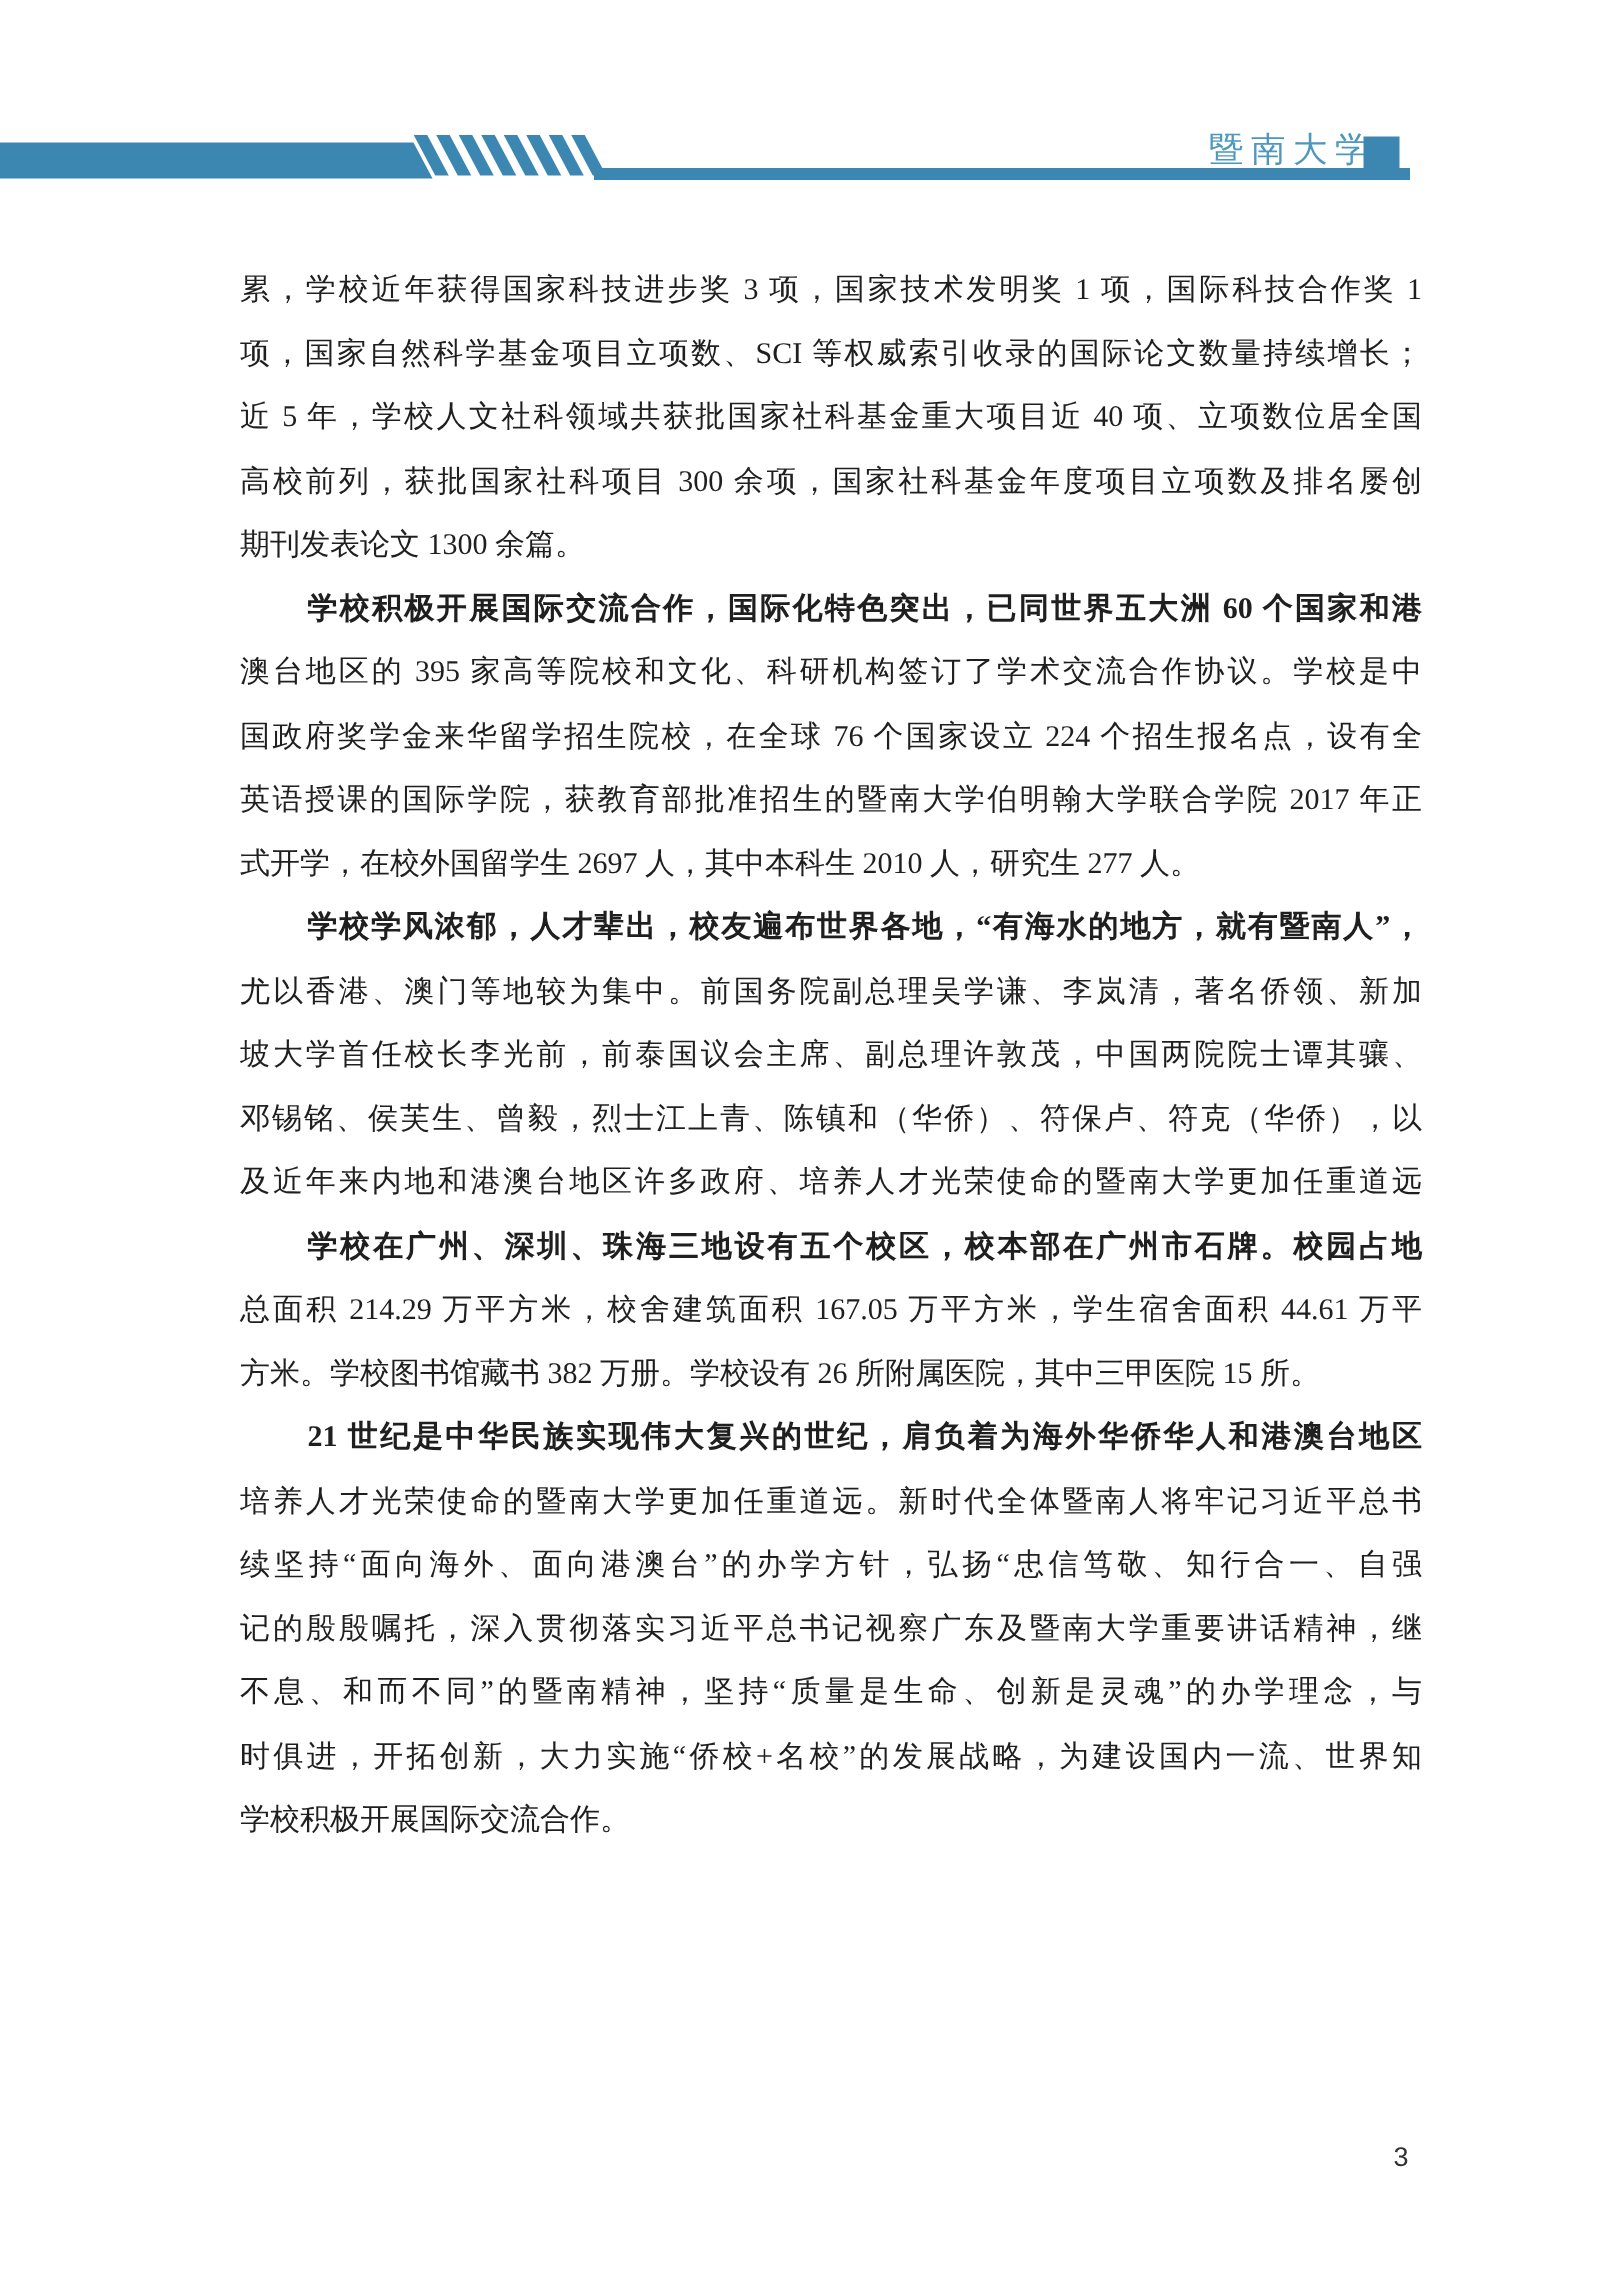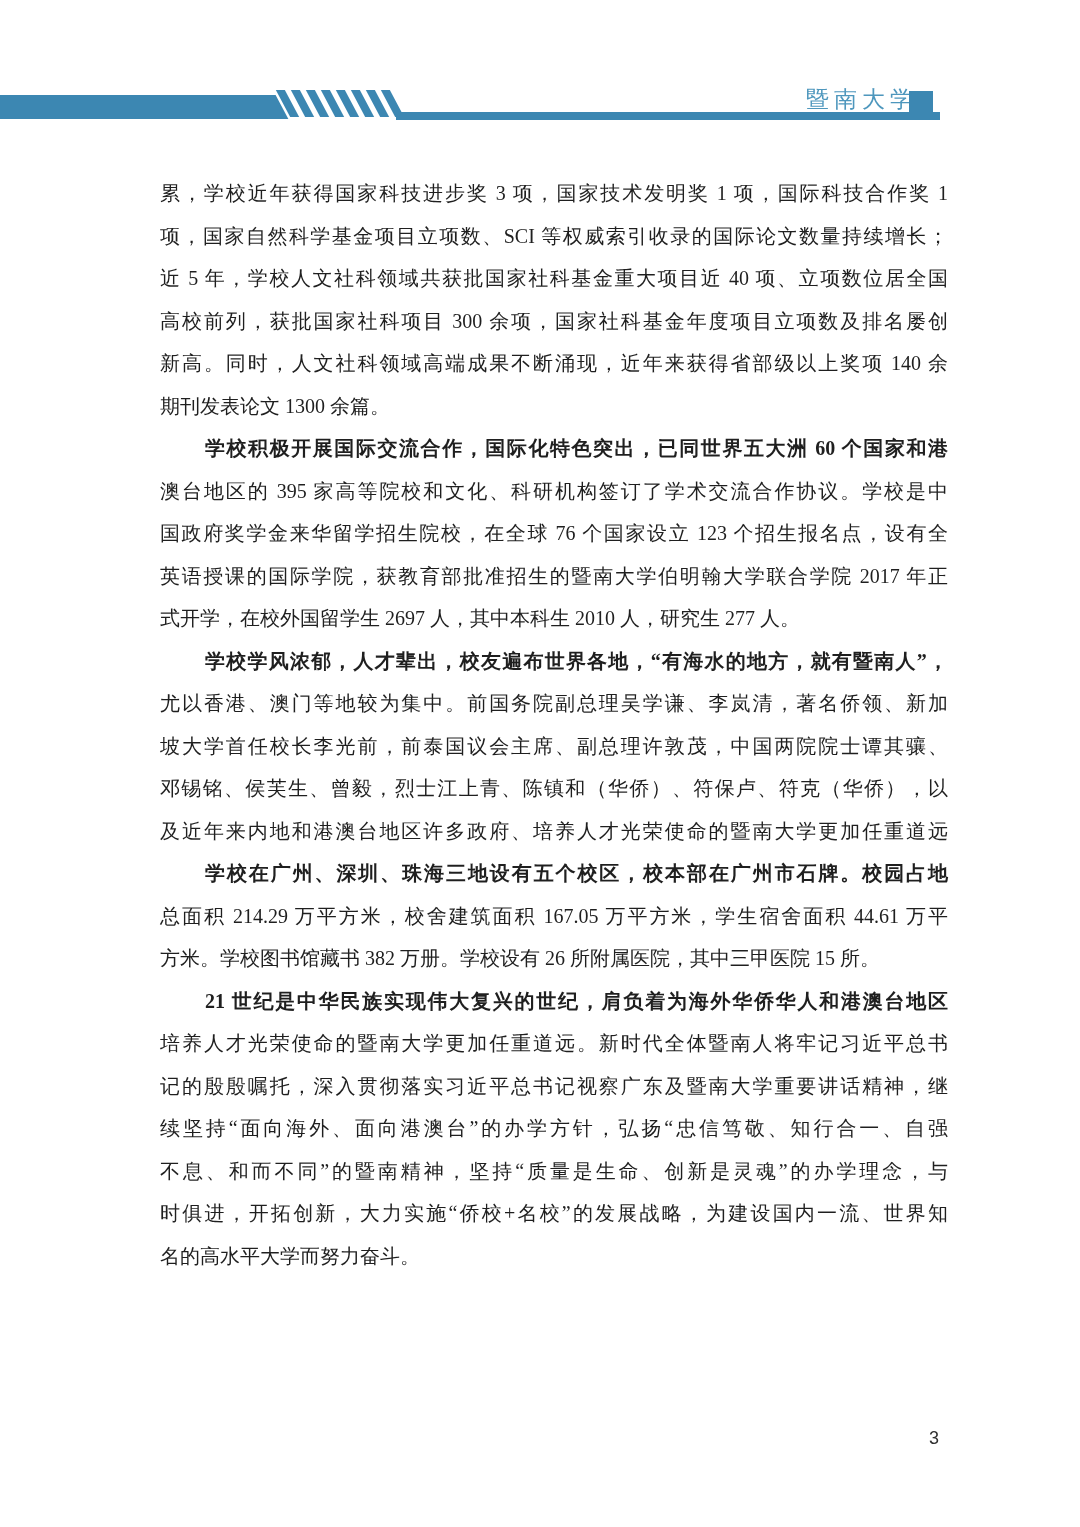--- a/index.html
+++ b/index.html
@@ -102,48 +102,47 @@
     <div class="school-name">暨南大学</div>
     <div class="header-square"></div>
   </header>
 
   <main class="body-text">
       <div class="paragraph">
         <div class="line">累，学校近年获得国家科技进步奖 3 项，国家技术发明奖 1 项，国际科技合作奖 1</div>
         <div class="line">项，国家自然科学基金项目立项数、SCI 等权威索引收录的国际论文数量持续增长；</div>
         <div class="line">近 5 年，学校人文社科领域共获批国家社科基金重大项目近 40 项、立项数位居全国</div>
         <div class="line">高校前列，获批国家社科项目 300 余项，国家社科基金年度项目立项数及排名屡创</div>
-        <div class="line">新高。同时，人文社科领域高端成果不断涌现，近年来获得省部级以上奖项 140 余</div>
         <div class="line last">期刊发表论文 1300 余篇。</div>
       </div>
       <div class="paragraph">
         <div class="line indent">学校积极开展国际交流合作，国际化特色突出，已同世界五大洲 60 个国家和港</div>
         <div class="line">澳台地区的 395 家高等院校和文化、科研机构签订了学术交流合作协议。学校是中</div>
-        <div class="line">国政府奖学金来华留学招生院校，在全球 76 个国家设立 123 个招生报名点，设有全</div>
+        <div class="line">国政府奖学金来华留学招生院校，在全球 76 个国家设立 224 个招生报名点，设有全</div>
         <div class="line">英语授课的国际学院，获教育部批准招生的暨南大学伯明翰大学联合学院 2017 年正</div>
         <div class="line last">式开学，在校外国留学生 2697 人，其中本科生 2010 人，研究生 277 人。</div>
       </div>
       <div class="paragraph">
         <div class="line indent">学校学风浓郁，人才辈出，校友遍布世界各地，“有海水的地方，就有暨南人”，</div>
         <div class="line">尤以香港、澳门等地较为集中。前国务院副总理吴学谦、李岚清，著名侨领、新加</div>
         <div class="line">坡大学首任校长李光前，前泰国议会主席、副总理许敦茂，中国两院院士谭其骧、</div>
         <div class="line">邓锡铭、侯芙生、曾毅，烈士江上青、陈镇和（华侨）、符保卢、符克（华侨），以</div>
         <div class="line">及近年来内地和港澳台地区许多政府、培养人才光荣使命的暨南大学更加任重道远</div>
       </div>
       <div class="paragraph">
         <div class="line indent">学校在广州、深圳、珠海三地设有五个校区，校本部在广州市石牌。校园占地</div>
         <div class="line">总面积 214.29 万平方米，校舍建筑面积 167.05 万平方米，学生宿舍面积 44.61 万平</div>
         <div class="line last">方米。学校图书馆藏书 382 万册。学校设有 26 所附属医院，其中三甲医院 15 所。</div>
       </div>
       <div class="paragraph">
         <div class="line indent">21 世纪是中华民族实现伟大复兴的世纪，肩负着为海外华侨华人和港澳台地区</div>
         <div class="line">培养人才光荣使命的暨南大学更加任重道远。新时代全体暨南人将牢记习近平总书</div>
+        <div class="line">续坚持“面向海外、面向港澳台”的办学方针，弘扬“忠信笃敬、知行合一、自强</div>
         <div class="line">记的殷殷嘱托，深入贯彻落实习近平总书记视察广东及暨南大学重要讲话精神，继</div>
-        <div class="line">续坚持“面向海外、面向港澳台”的办学方针，弘扬“忠信笃敬、知行合一、自强</div>
         <div class="line">不息、和而不同”的暨南精神，坚持“质量是生命、创新是灵魂”的办学理念，与</div>
         <div class="line">时俱进，开拓创新，大力实施“侨校+名校”的发展战略，为建设国内一流、世界知</div>
-        <div class="line last">名的高水平大学而努力奋斗。</div>
+        <div class="line last">学校积极开展国际交流合作。</div>
       </div>
     </main>
 
   <div class="page-number">3</div>
 
 </div>
 
 </body></html>

